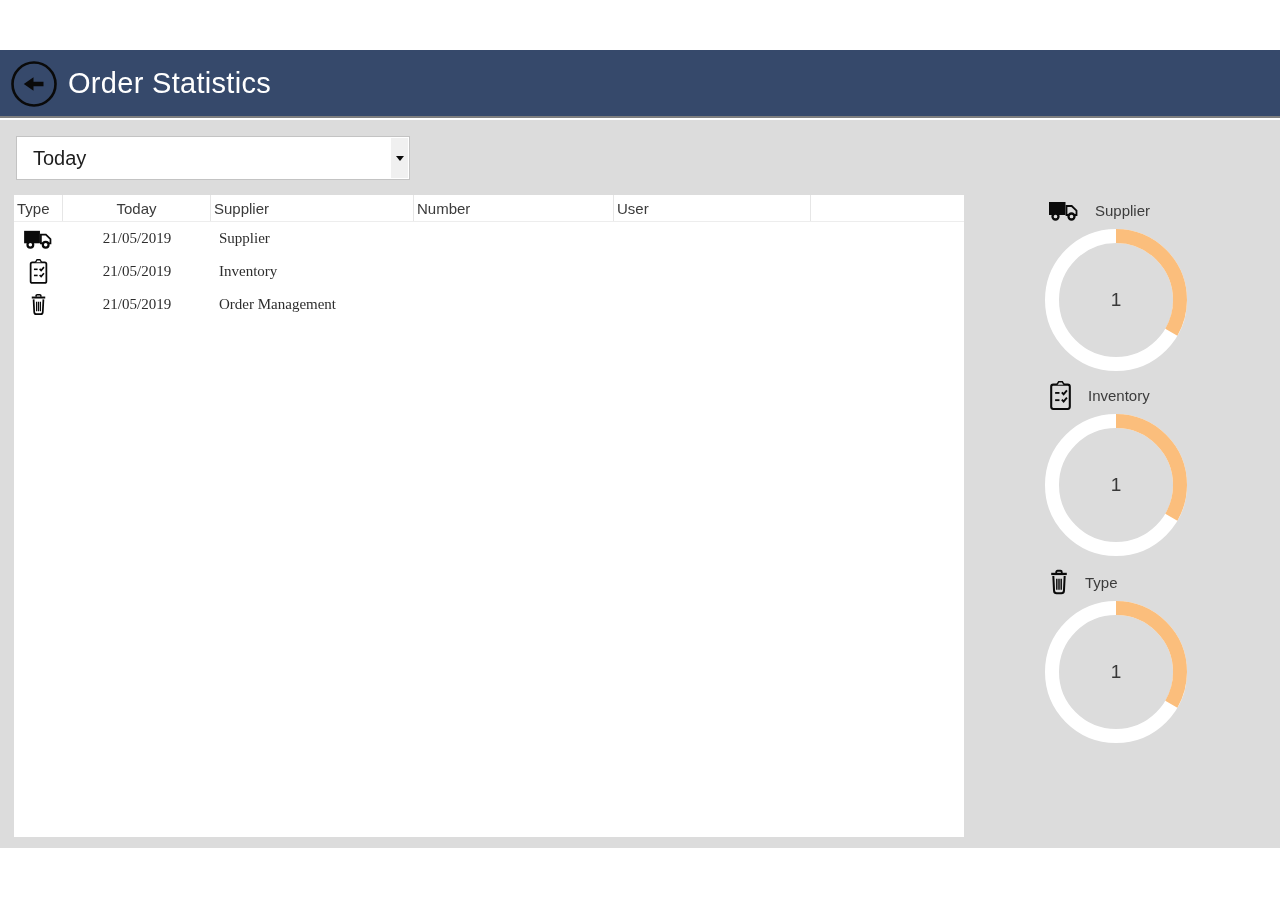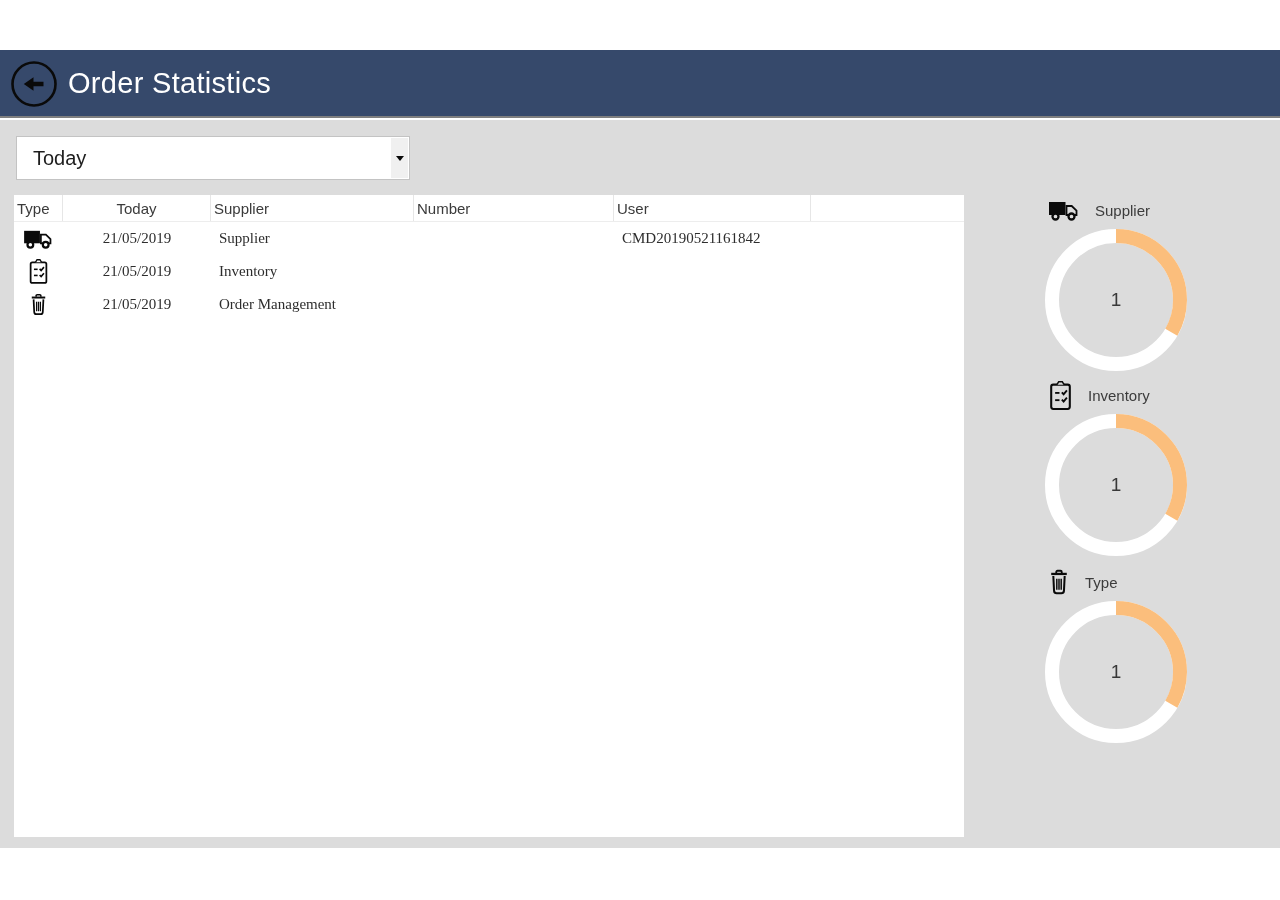--- a/index.html
+++ b/index.html
@@ -98,21 +98,20 @@
               <rect x="1" y="4" width="16.5" height="13" fill="#0a0a0a"></rect>
               <path d="M18.5 8 h5.2 l4.8 4.6 V17 h-10 z" fill="#ffffff" stroke="#0a0a0a" stroke-width="1.8"></path>
               <circle cx="7.5" cy="18.5" r="3" fill="#ffffff" stroke="#0a0a0a" stroke-width="2.3"></circle>
               <circle cx="23.5" cy="18.5" r="3" fill="#ffffff" stroke="#0a0a0a" stroke-width="2.3"></circle>
             </svg>
           </span>
         </div>
         <div class="td center">21/05/2019</div>
         <div class="td">Supplier</div>
         <div class="td"></div>
-        <div class="td">CMD20190521161842</div>
         <div class="td"></div>
       </div>
 
       <div class="t-row">
         <div class="td center">
           <span class="icon">
             <svg width="21" height="27" viewBox="0 0 24 30">
               <rect x="3" y="4.5" width="18" height="23.5" rx="2" fill="none" stroke="#0a0a0a" stroke-width="2"></rect>
               <path d="M8.5 4.5 L10.3 1.6 h3.4 l1.8 2.9" fill="#ffffff" stroke="#0a0a0a" stroke-width="1.5"></path>
               <line x1="6.8" y1="12.5" x2="11" y2="12.5" stroke="#0a0a0a" stroke-width="1.8"></line>

